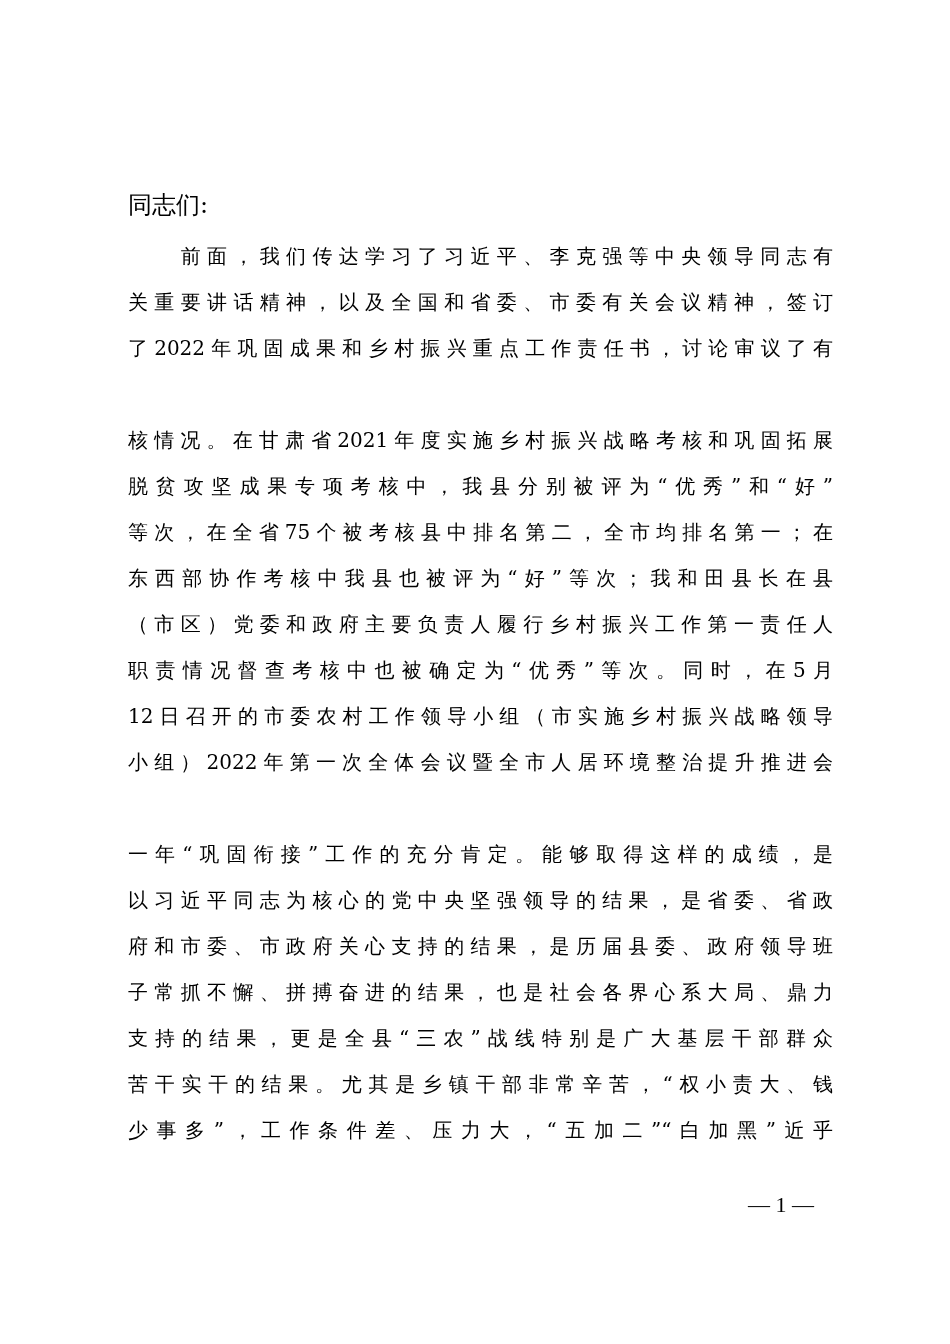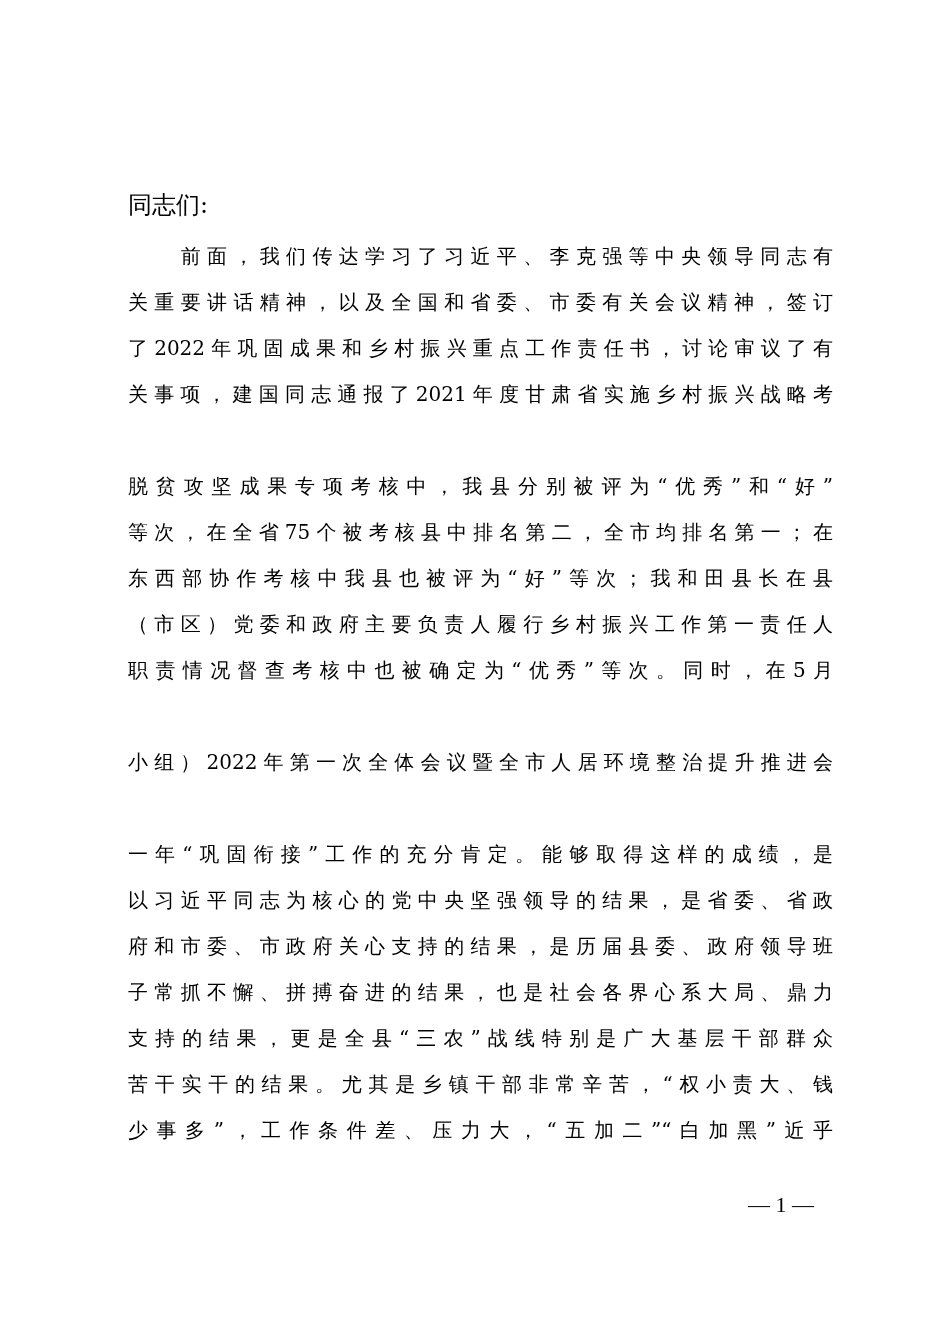--- a/index.html
+++ b/index.html
@@ -14,26 +14,27 @@
 </style>
 </head>
 <body>
 
 <div class="page">
   <div class="salutation" style="top:190px">同志们:</div>
 
   <div class="line" style="top:241px">　　前面，我们传达学习了习近平、李克强等中央领导同志有</div>
   <div class="line" style="top:287px">关重要讲话精神，以及全国和省委、市委有关会议精神，签订</div>
   <div class="line" style="top:333px">了2022年巩固成果和乡村振兴重点工作责任书，讨论审议了有</div>
-  <div class="line" style="top:379px">关事项，建国同志通报了2021年度甘肃省实施乡村振兴战略考</div>
+  <div class="line" style="top:425px">核情况。在甘肃省2021年度实施乡村振兴战略考核和巩固拓展</div>
   <div class="line" style="top:471px">脱贫攻坚成果专项考核中，我县分别被评为“优秀”和“好”</div>
   <div class="line" style="top:517px">等次，在全省75个被考核县中排名第二，全市均排名第一；在</div>
   <div class="line" style="top:563px">东西部协作考核中我县也被评为“好”等次；我和田县长在县</div>
   <div class="line" style="top:609px">（市区）党委和政府主要负责人履行乡村振兴工作第一责任人</div>
   <div class="line" style="top:655px">职责情况督查考核中也被确定为“优秀”等次。同时，在5月</div>
+  <div class="line" style="top:701px">12日召开的市委农村工作领导小组（市实施乡村振兴战略领导</div>
   <div class="line" style="top:747px">小组）2022年第一次全体会议暨全市人居环境整治提升推进会</div>
   <div class="line" style="top:839px">一年“巩固衔接”工作的充分肯定。能够取得这样的成绩，是</div>
   <div class="line" style="top:885px">以习近平同志为核心的党中央坚强领导的结果，是省委、省政</div>
   <div class="line" style="top:977px">子常抓不懈、拼搏奋进的结果，也是社会各界心系大局、鼎力</div>
   <div class="line" style="top:931px">府和市委、市政府关心支持的结果，是历届县委、政府领导班</div>
   <div class="line" style="top:1023px">支持的结果，更是全县“三农”战线特别是广大基层干部群众</div>
   <div class="line" style="top:1069px">苦干实干的结果。尤其是乡镇干部非常辛苦，“权小责大、钱</div>
   <div class="line" style="top:1115px">少事多”，工作条件差、压力大，“五加二”“白加黑”近乎</div>
 
   <div class="footer">— 1 —</div>

